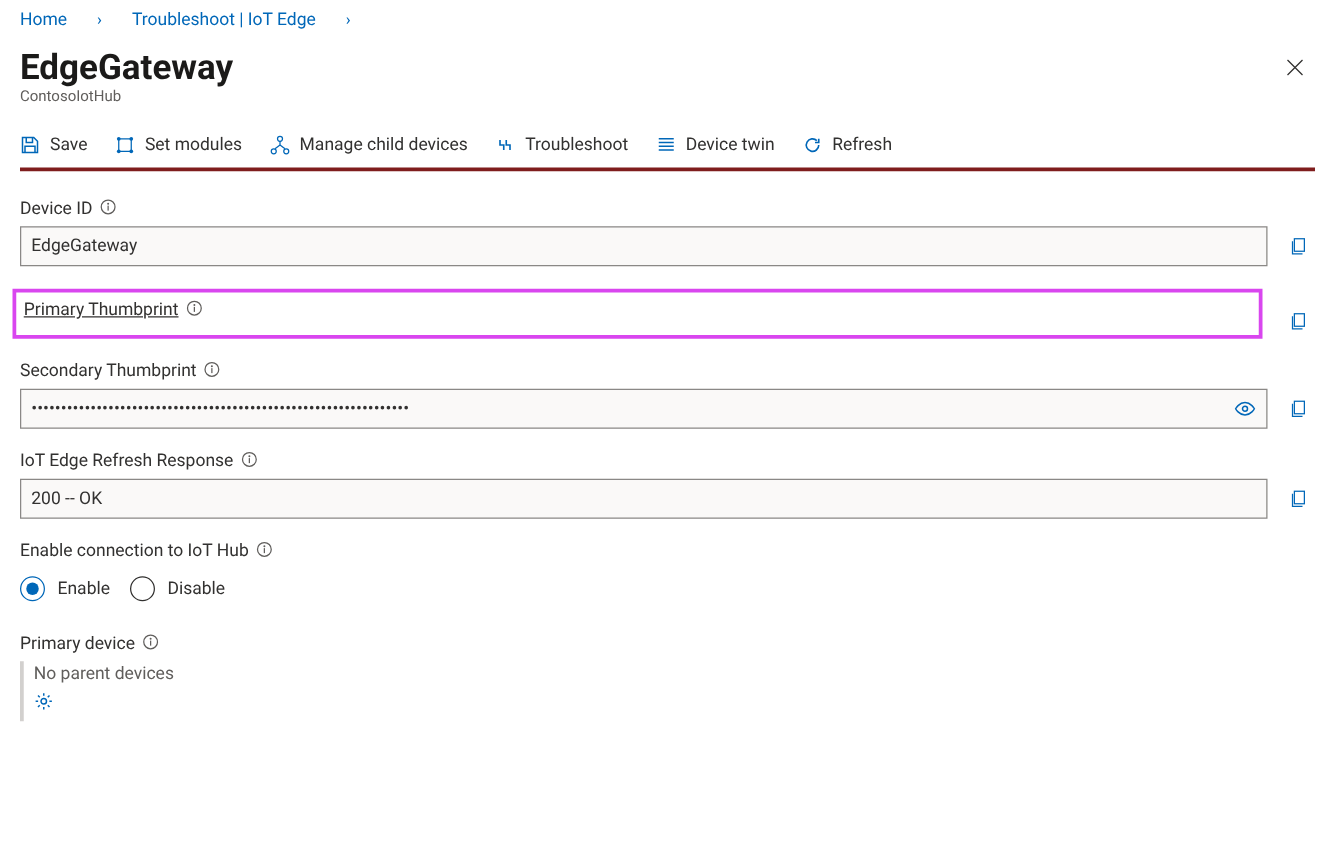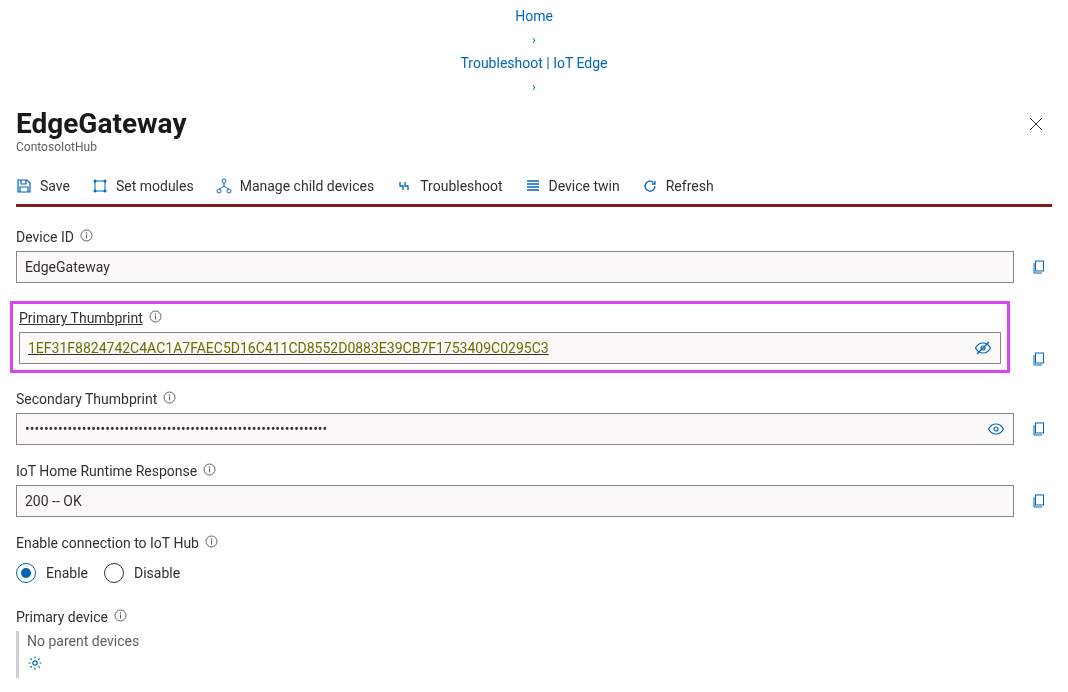--- a/index.html
+++ b/index.html
@@ -7,21 +7,21 @@
     margin: 0;
     font-family: "Segoe UI", -apple-system, BlinkMacSystemFont, Roboto, "Helvetica Neue", sans-serif;
     font-size: 14px;
     color: #323130;
     background: #fff;
     width: 1068px;
     padding: 8px 16px 16px 16px;
   }
 
   
-  .breadcrumb { display: flex; align-items: center; gap: 8px; font-size: 14px; margin-bottom: 14px; flex-direction: column; }
+  .breadcrumb { display: flex; align-items: center; gap: 18px; font-size: 14px; margin-bottom: 14px; }
   .breadcrumb .crumb { color: #0067b8; cursor: pointer; }
   .breadcrumb .sep { color: #0067b8; padding: 0 6px; font-size: 13px; }
 
   
   .header-row { display: flex; justify-content: space-between; align-items: flex-start; }
   .page-title { font-size: 28px; font-weight: 700; margin: 0; line-height: 1.15; color: #1b1a19; }
   .subtitle { font-size: 12px; color: #605e5c; margin-top: 0px; }
   .close-btn {
     width: 32px; height: 32px; display: flex; align-items: center; justify-content: center;
     cursor: pointer; color: #323130;
@@ -210,32 +210,20 @@
       <div class="field-label" style="margin-bottom:6px;">
         <span>Primary Thumbprint</span>
         <span class="info-icon">
           <svg width="13" height="13" viewBox="0 0 13 13">
               <circle cx="6.5" cy="6.5" r="5.5" fill="none" stroke="currentColor"></circle>
               <circle cx="6.5" cy="4" r="0.8" fill="currentColor"></circle>
               <rect x="6" y="5.5" width="1" height="4" fill="currentColor"></rect>
             </svg>
         </span>
       </div>
-      <div class="field-row">
-        <div class="input-wrap readonly">
-          <input class="input-value primary-thumb-value" readonly="" value="1EF31F8824742C4AC1A7FAEC5D16C411CD8552D0883E39CB7F1753409C0295C3" style="">
-          <span class="eye">
-            <svg width="18" height="18" viewBox="0 0 18 18">
-                <path fill="none" stroke="currentColor" stroke-width="1.2" d="M1.5 9s2.7-5 7.5-5 7.5 5 7.5 5-2.7 5-7.5 5S1.5 9 1.5 9z"></path>
-                <circle cx="9" cy="9" r="2" fill="none" stroke="currentColor" stroke-width="1.2"></circle>
-                <path stroke="currentColor" stroke-width="1.2" d="M3 15 L15 3"></path>
-              </svg>
-          </span>
-        </div>
-      </div>
     </div>
     <div class="copy-btn" style="align-self:flex-end; margin-bottom:6px;">
       <svg width="16" height="16" viewBox="0 0 16 16">
           <rect x="4.5" y="2" width="8" height="10" fill="none" stroke="currentColor"></rect>
           <path fill="none" stroke="currentColor" d="M3 4v10h8"></path>
         </svg>
     </div>
   </div>
 </div>
 
@@ -264,21 +252,21 @@
       <svg width="16" height="16" viewBox="0 0 16 16">
           <rect x="4.5" y="2" width="8" height="10" fill="none" stroke="currentColor"></rect>
           <path fill="none" stroke="currentColor" d="M3 4v10h8"></path>
         </svg>
     </div>
   </div>
 </div>
 
 <div class="field-block">
   <div class="field-label">
-    <span>IoT Home Runtime Response</span>
+    <span>IoT Edge Refresh Response</span>
     <span class="info-icon">
       <svg width="13" height="13" viewBox="0 0 13 13">
           <circle cx="6.5" cy="6.5" r="5.5" fill="none" stroke="currentColor"></circle>
           <circle cx="6.5" cy="4" r="0.8" fill="currentColor"></circle>
           <rect x="6" y="5.5" width="1" height="4" fill="currentColor"></rect>
         </svg>
     </span>
   </div>
   <div class="field-row">
     <div class="input-wrap readonly">

